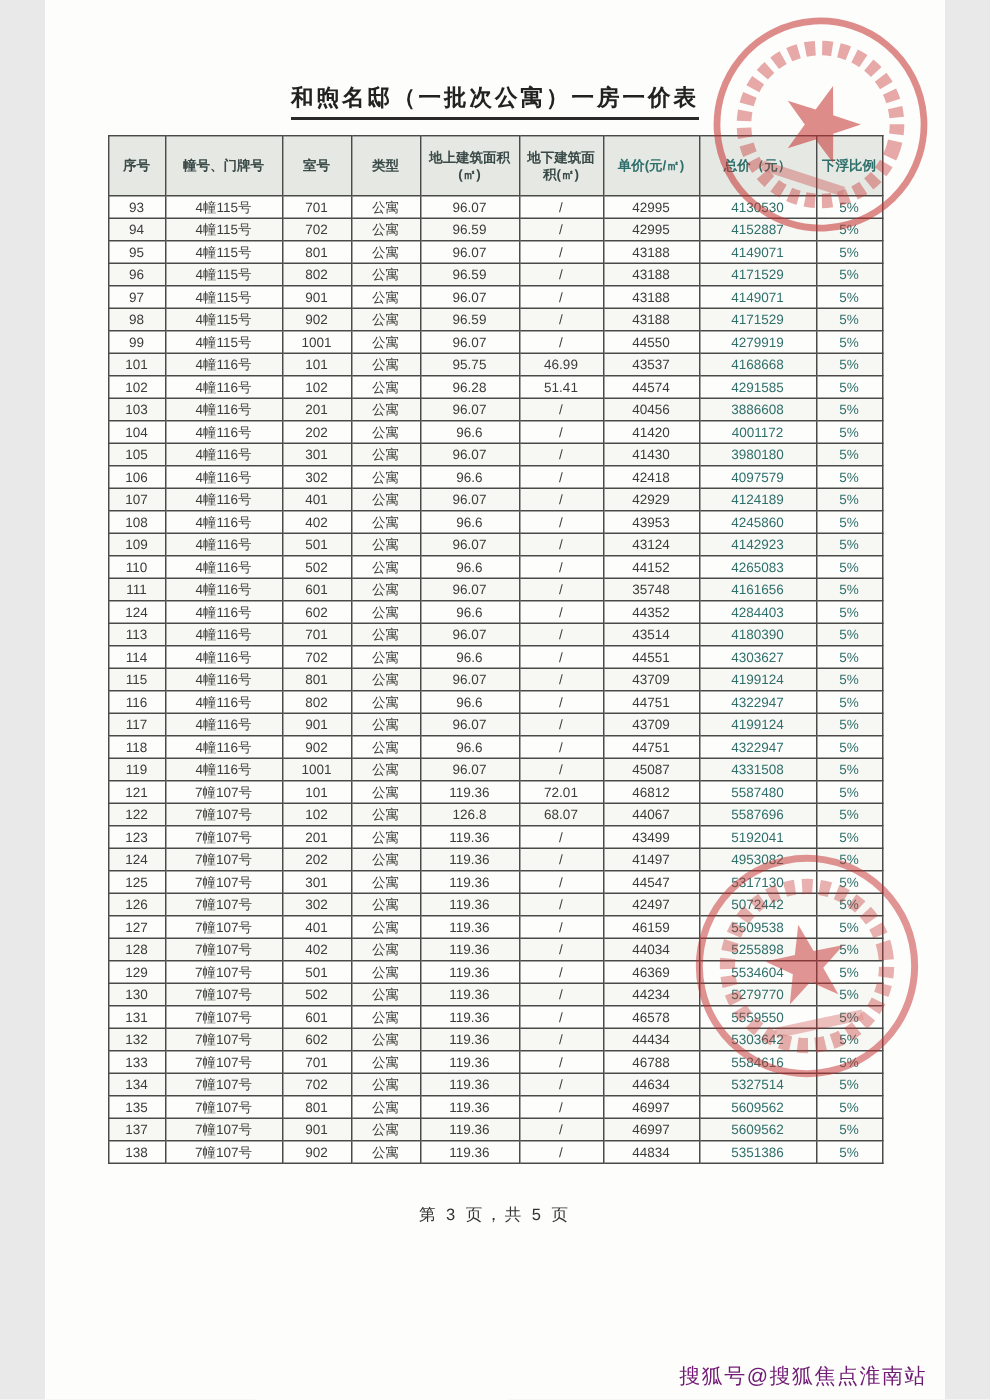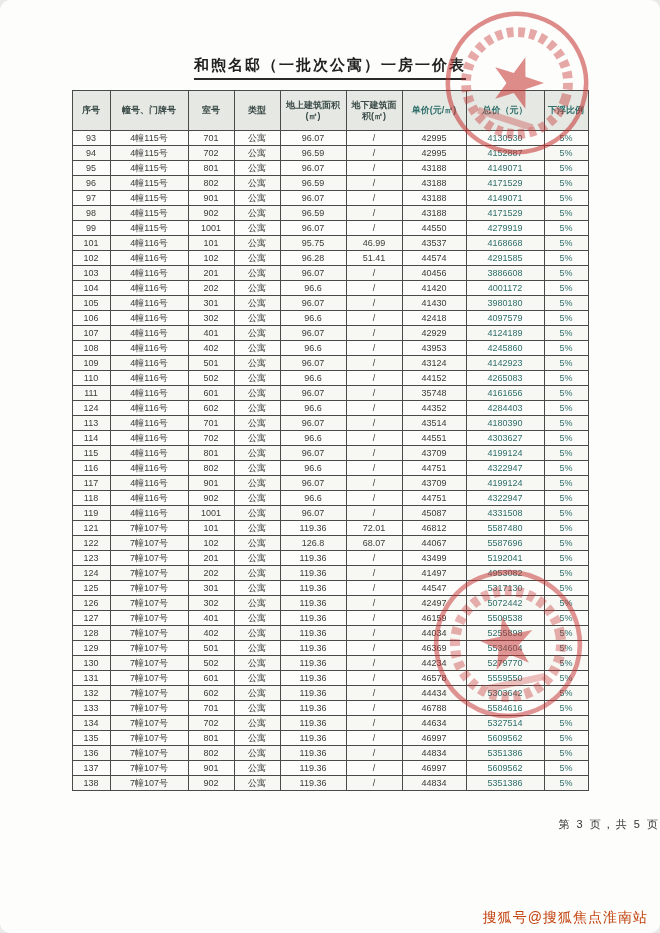--- a/index.html
+++ b/index.html
@@ -2,27 +2,26 @@
 <html><head>
 <meta charset="utf-8">
 <style>
   * { box-sizing: border-box; margin: 0; padding: 0; }
   body {
     background: #e9e9e9;
     font-family: "Liberation Sans", "DejaVu Sans", sans-serif;
   }
   .page {
     position: relative;
-    width: 660px;
+    width: 600px;
     height: 933px;
     margin: 0 auto;
     background: #fdfdfb;
     overflow: hidden;
     color: #2d2d2d;
-    border-radius: 10px;
   }
   .title-wrap {
     padding-top: 56px;
     text-align: center;
   }
   .doc-title {
     display: inline-block;
     font-size: 15px;
     font-weight: bold;
     letter-spacing: 2px;
@@ -64,31 +63,31 @@
   }
   .price-table td:nth-child(8),
   .price-table td:nth-child(9) {
     color: #2f6f6b;
   }
   .price-table tbody tr:nth-child(even) td {
     background: #f7f7f3;
   }
   .footer-text {
     margin-top: 26px;
-    text-align: right;
+    text-align: center;
     font-size: 11px;
     letter-spacing: 2px;
     color: #333;
   }
   .watermark {
     position: absolute;
     right: 12px;
     bottom: 6px;
     font-size: 14px;
-    color: #c2410c;
+    color: #701a75;
     letter-spacing: 1px;
   }
   .seal {
     position: absolute;
     pointer-events: none;
   }
   .seal-top { left: 442px; top: 8px; width: 150px; height: 150px; }
   .seal-mid { left: 430px; top: 566px; width: 156px; height: 156px; }
 </style>
 </head>
@@ -571,31 +570,20 @@
           <td>7幢107号</td>
           <td>801</td>
           <td>公寓</td>
           <td>119.36</td>
           <td>/</td>
           <td>46997</td>
           <td>5609562</td>
           <td>5%</td>
         </tr>
         <tr>
-          <td>136</td>
-          <td>7幢107号</td>
-          <td>802</td>
-          <td>公寓</td>
-          <td>119.36</td>
-          <td>/</td>
-          <td>44834</td>
-          <td>5351386</td>
-          <td>5%</td>
-        </tr>
-        <tr>
           <td>137</td>
           <td>7幢107号</td>
           <td>901</td>
           <td>公寓</td>
           <td>119.36</td>
           <td>/</td>
           <td>46997</td>
           <td>5609562</td>
           <td>5%</td>
         </tr>

